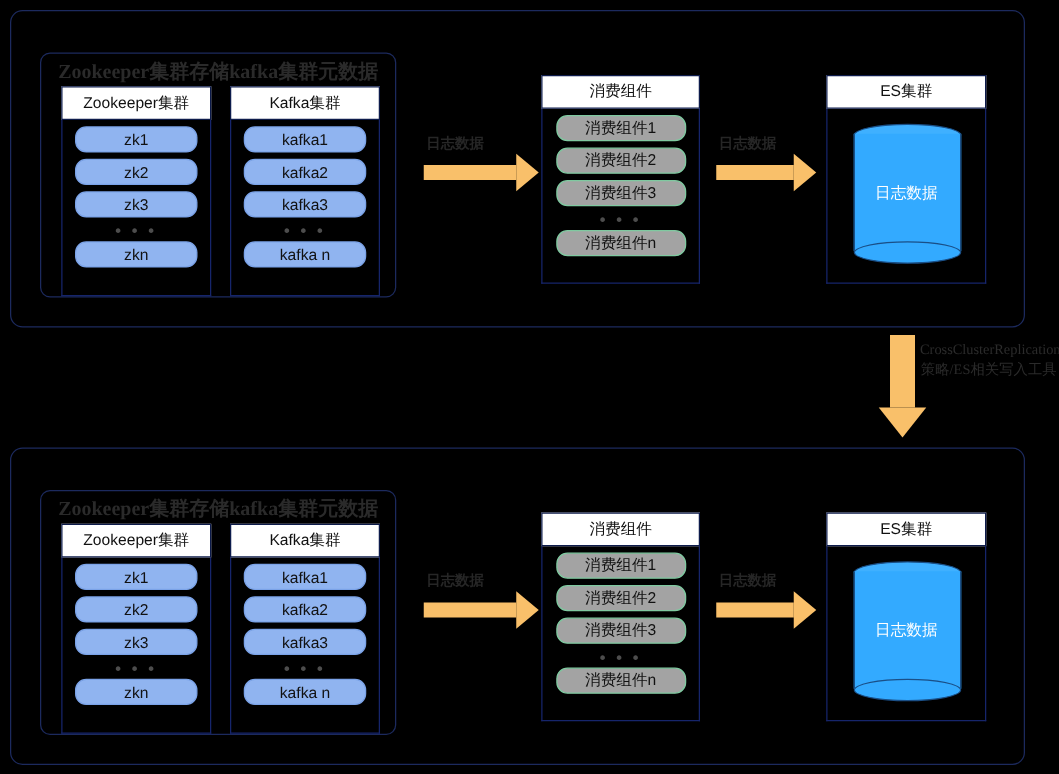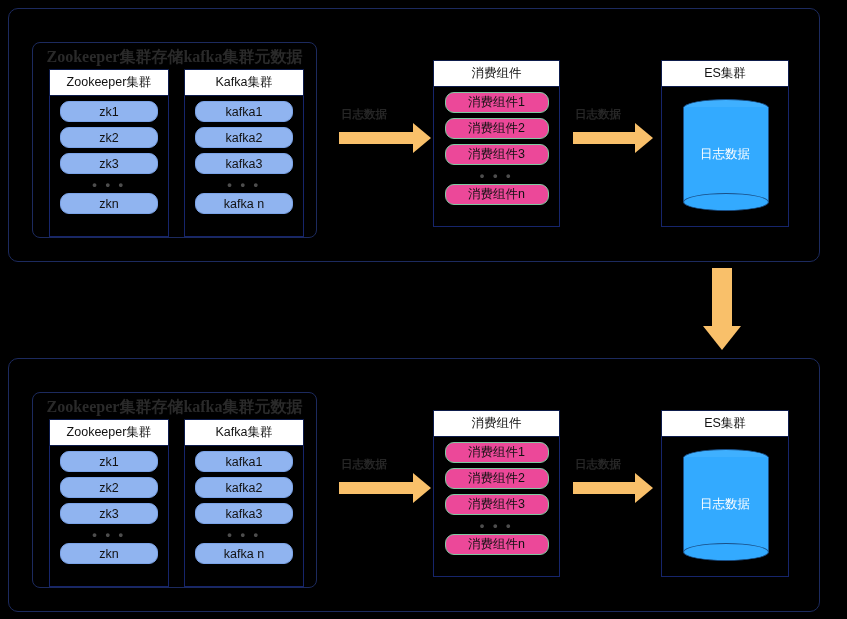--- a/index.html
+++ b/index.html
@@ -98,21 +98,21 @@
     border-radius: 9px;
     font-size: 12.5px;
     color: #111111;
     display: flex;
     align-items: center;
     justify-content: center;
     margin-bottom: 5px;
     white-space: nowrap;
   }
   .pill.blue  { background: #90b4f0; border: 1px solid #7ba3e8; }
-  .pill.green { background: #ec4899; border: 1px solid #7fc9a0; }
+  .pill.green { background: #a3a3a3; border: 1px solid #7fc9a0; }
 
   .ellipsis {
     color: #4d4d4d;
     font-size: 13px;
     letter-spacing: 2.5px;
     line-height: 10px;
     height: 11px;
     display: flex;
     align-items: center;
     justify-content: center;
@@ -267,20 +267,21 @@
           <div class="cyl-label" style="top:47px;">日志数据</div>
         </div>
       </div>
     </div>
   </div>
 
   <div class="varrow" style="left:703px; top:268px; width:38px; height:82px;">
     <div class="vshaft" style="height:58px;"></div>
     <div class="vhead" style="top:58px;"></div>
   </div>
+  <div class="ccr-label" style="left:736px; top:272px;">CrossClusterReplication策略/ES相关写入工具</div>
 
   <div class="dc" style="left:8px; top:358px; width:812px; height:254px;">
 
     <div class="zkwrap" style="left:23px; top:33px; width:285px; height:196px;">
       <div class="zkwrap-title">Zookeeper集群存储kafka集群元数据</div>
 
       <div class="panel" style="left:16px; top:26px; width:120px;">
         <div class="panel-head">Zookeeper集群</div>
         <div class="panel-body" style="height:141px;">
           <div class="pill blue" style="width:98px;height:21px;">zk1</div>

